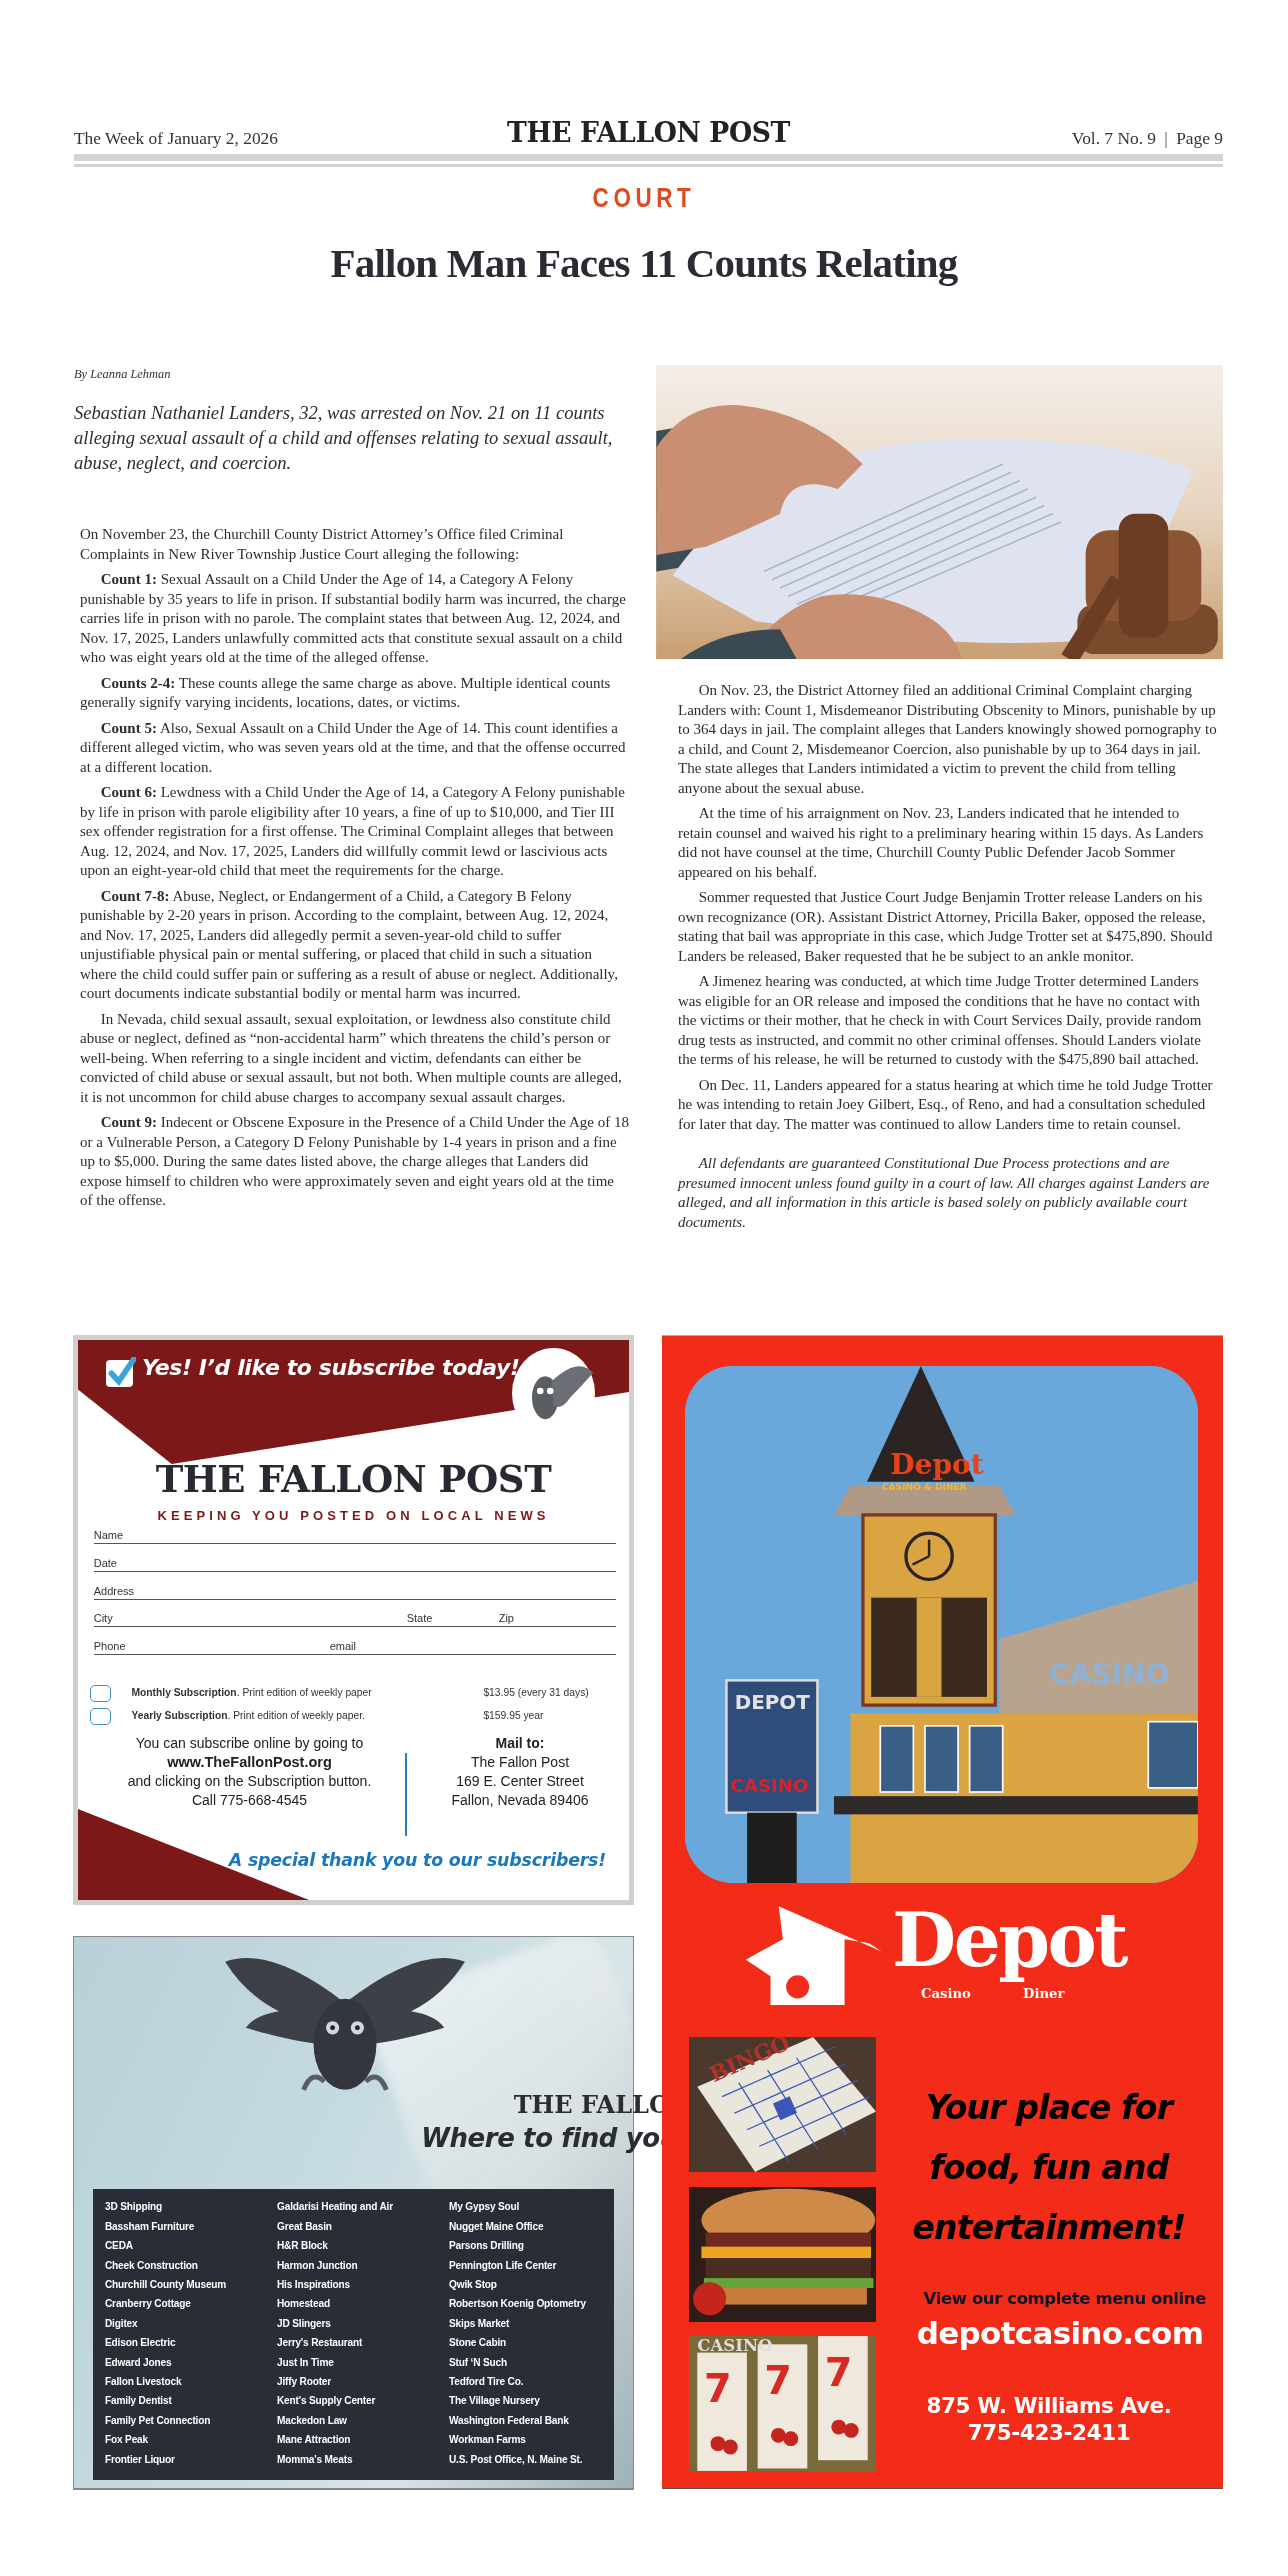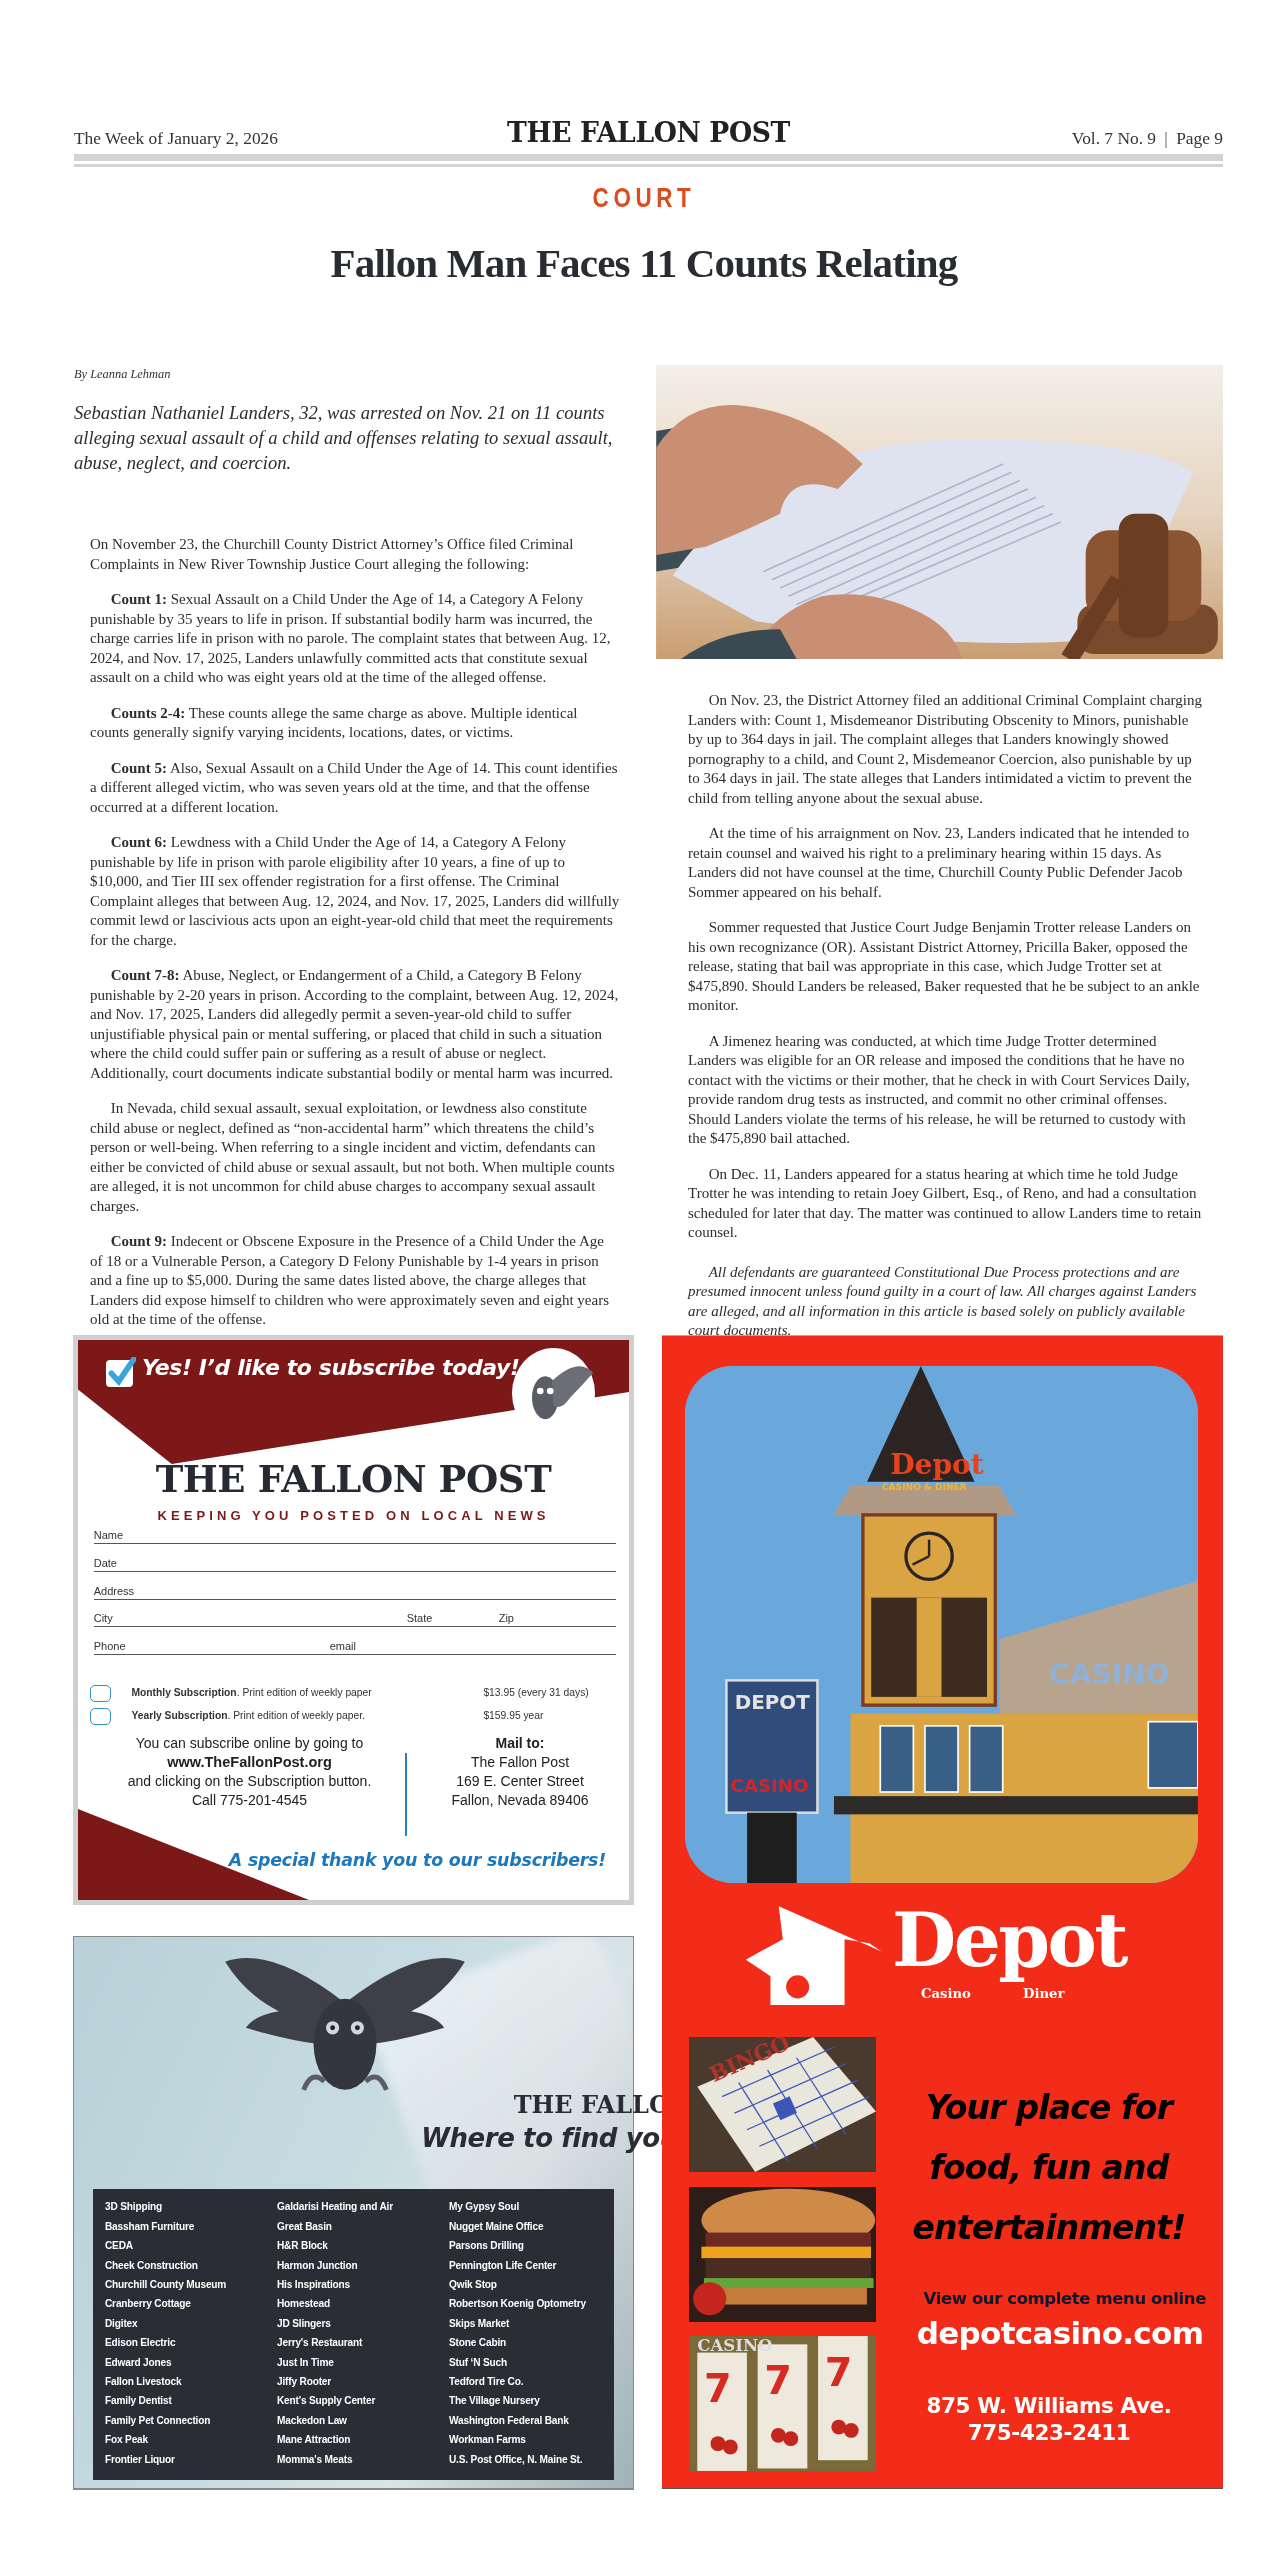--- a/index.html
+++ b/index.html
@@ -18,21 +18,21 @@
   
   .kicker { position: absolute; left: 0; width: 1288px; top: 182px; text-align: center; font-family: "Liberation Sans", sans-serif; font-weight: bold; font-size: 28px; color: #e04a1f; letter-spacing: 5.8px; transform: scaleX(0.8); }
   .headline { position: absolute; left: 0; width: 1288px; top: 238px; text-align: center; font-family: Liberation Serif, serif; font-weight: bold; font-size: 41px; line-height: 51px; color: #2a2c33; letter-spacing: -0.8px; }
   .byline { position: absolute; left: 74px; top: 367px; font-style: italic; font-size: 12.4px; color: #333; }
   .lede { position: absolute; left: 74px; top: 400px; width: 562px; font-style: italic; font-size: 18.6px; line-height: 25px; color: #2d2d2d; }
 
   
   .col { position: absolute; font-size: 15px; line-height: 19.5px; color: #2d2d2d; text-align: left; }
   .col-left { left: 74px; top: 519px; width: 562px; }
   .col-right { left: 672px; top: 675px; width: 551px; }
-  .col p { margin: 16px; text-indent: 20.7px; }
+  .col p { margin: 6px; text-indent: 20.7px; }
   .col p.noindent { text-indent: 0; }
   .col b { font-weight: bold; }
   .col .disclaimer { font-style: italic; margin-top: 20px; }
 
   .photo { position: absolute; left: 656px; top: 365px; width: 567px; height: 294px; overflow: hidden; background: linear-gradient(180deg, #f3eee8 0%, #e9dccb 55%, #d7b996 100%); }
 
   
   .sub-ad { position: absolute; left: 73px; top: 1335px; width: 561px; height: 570px; border: 5.8px solid #cfcfcf; background: #fff; overflow: hidden; }
   .sub-band { position: absolute; left: 0; top: 0; width: 100%; height: 124px; background: #7d1818; clip-path: polygon(0 0, 100% 0, 100% 42%, 17% 100%, 0 40%); }
   .sub-check { position: absolute; left: 28px; top: 20px; width: 26.5px; height: 26.5px; background: #fff; border-radius: 4.1px; }
@@ -195,21 +195,21 @@
   <div class="sub-opt" style="top:370px">
     <span class="box"></span>
     <span class="txt"><b>Yearly Subscription</b><span>. Print edition of weekly paper.</span></span>
     <span class="price">$159.95 year</span>
   </div>
 
   <div class="sub-online" style="top:394px">
     <div>You can subscribe online by going to</div>
     <div><b>www.TheFallonPost.org</b></div>
     <div>and clicking on the Subscription button.</div>
-    <div>Call 775-201-4545</div>
+    <div>Call 775-668-4545</div>
   </div>
   <div class="sub-divider" style="top:413px"></div>
   <div class="sub-mail" style="top:394px">
     <div><b>Mail to:</b></div>
     <div>The Fallon Post</div>
     <div>169 E. Center Street</div>
     <div>Fallon, Nevada 89406</div>
   </div>
   <div class="sub-corner"></div>
   <div class="sub-thanks">A special thank you to our subscribers!</div>

